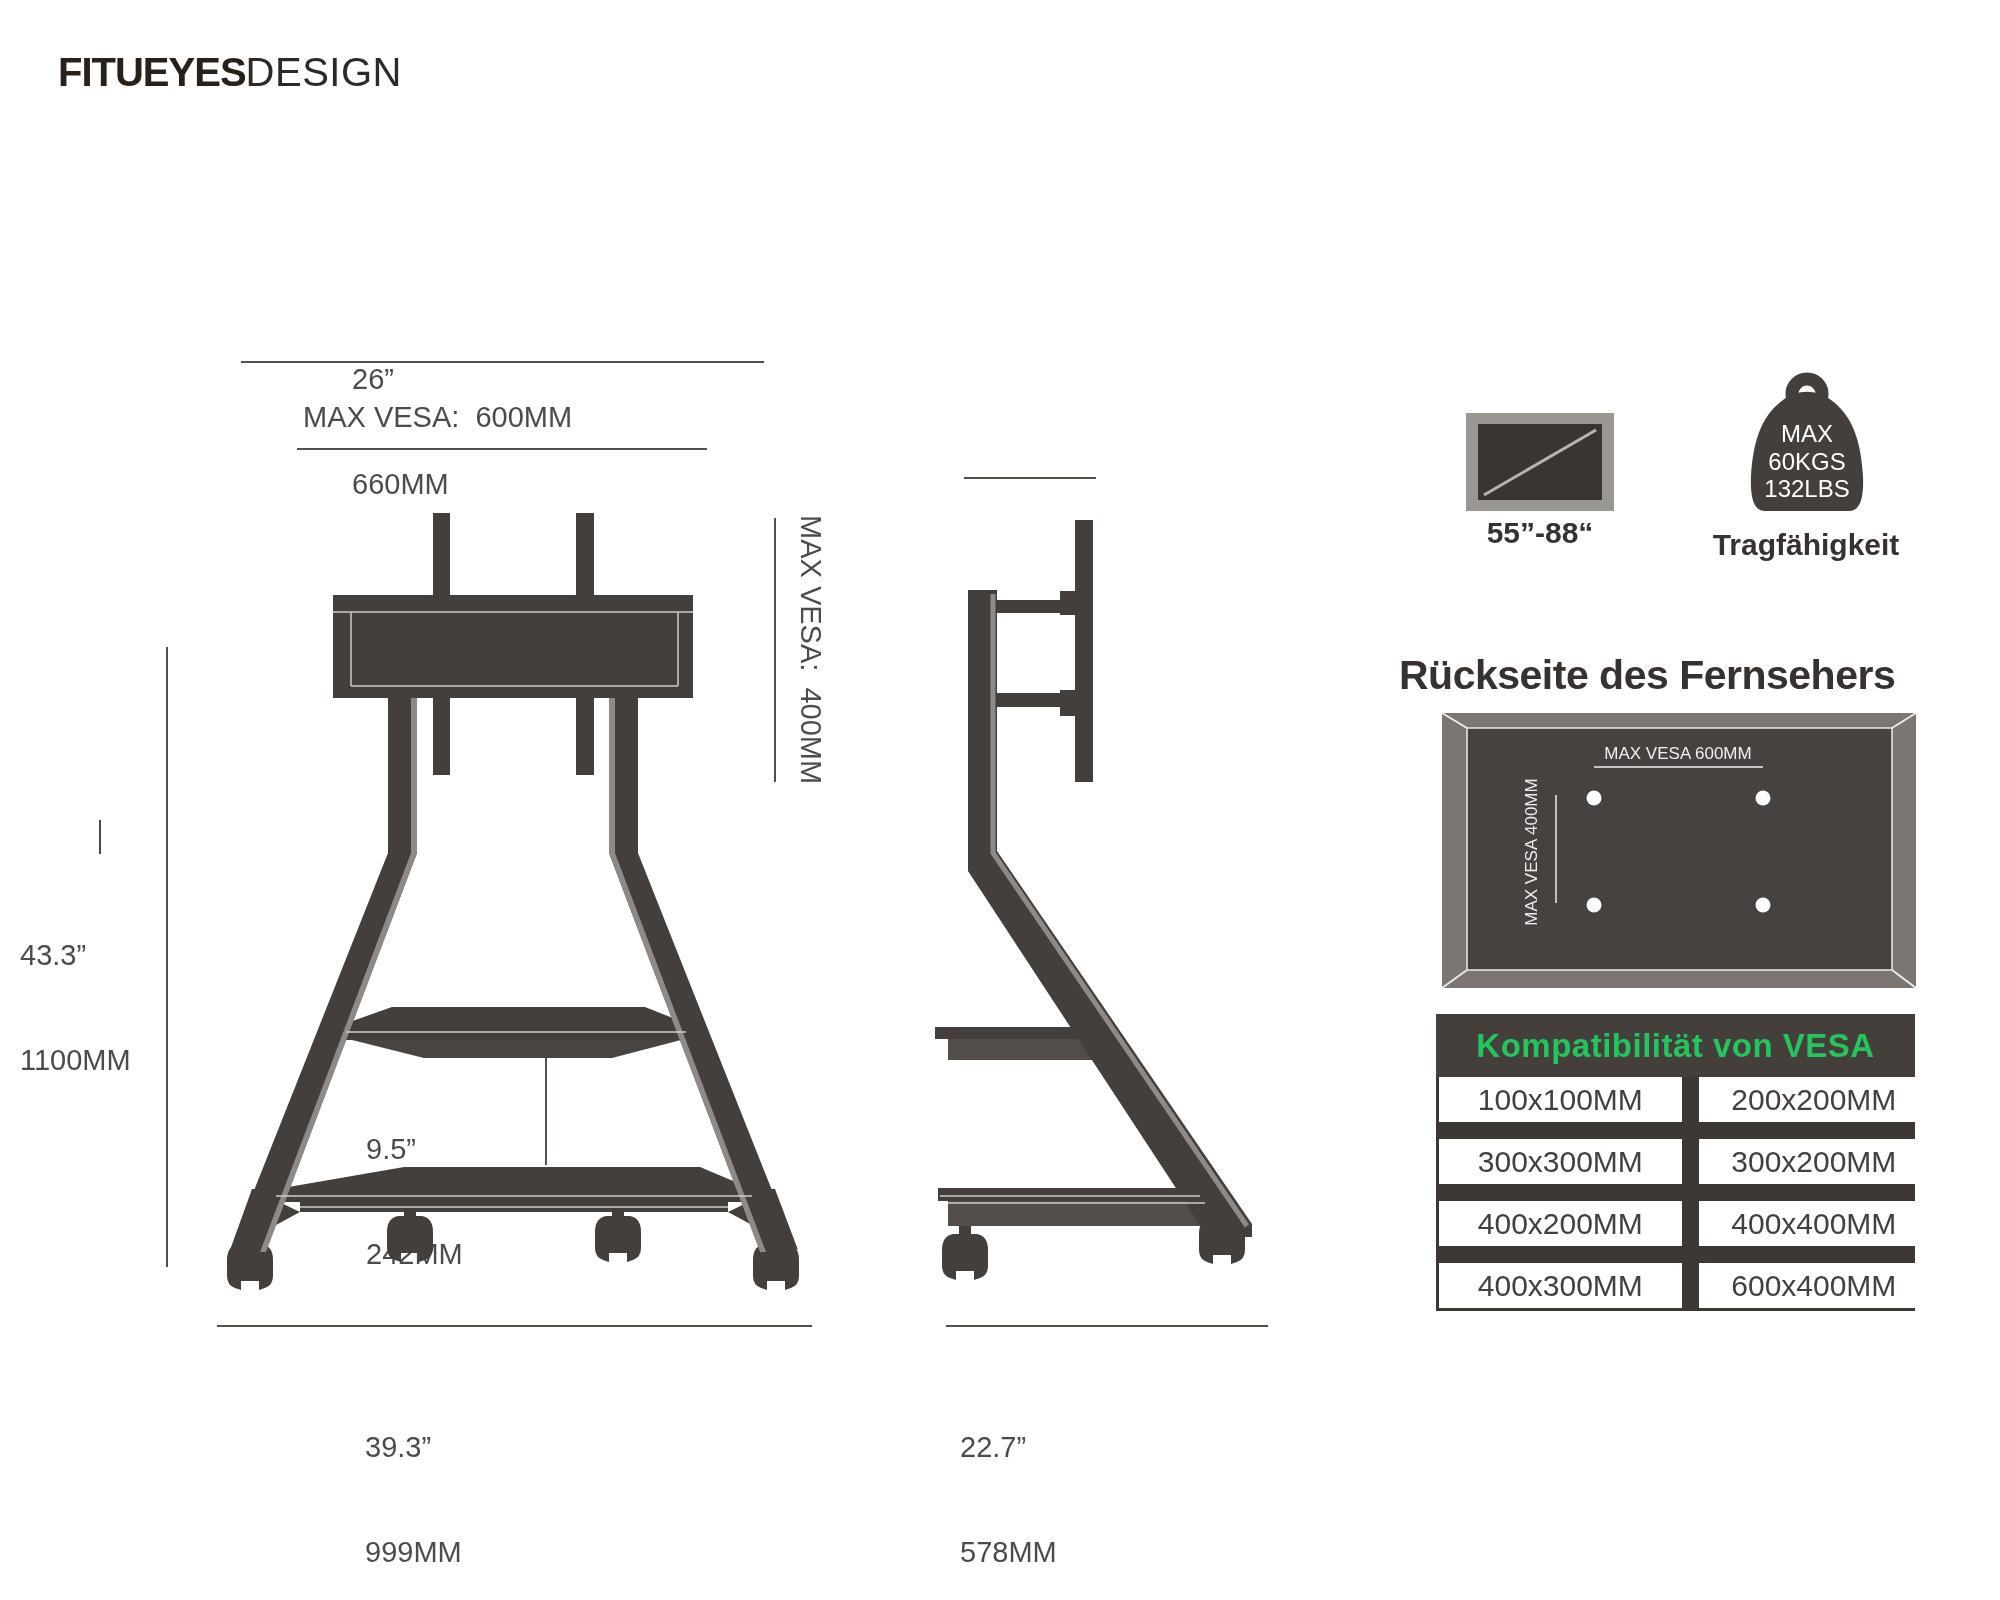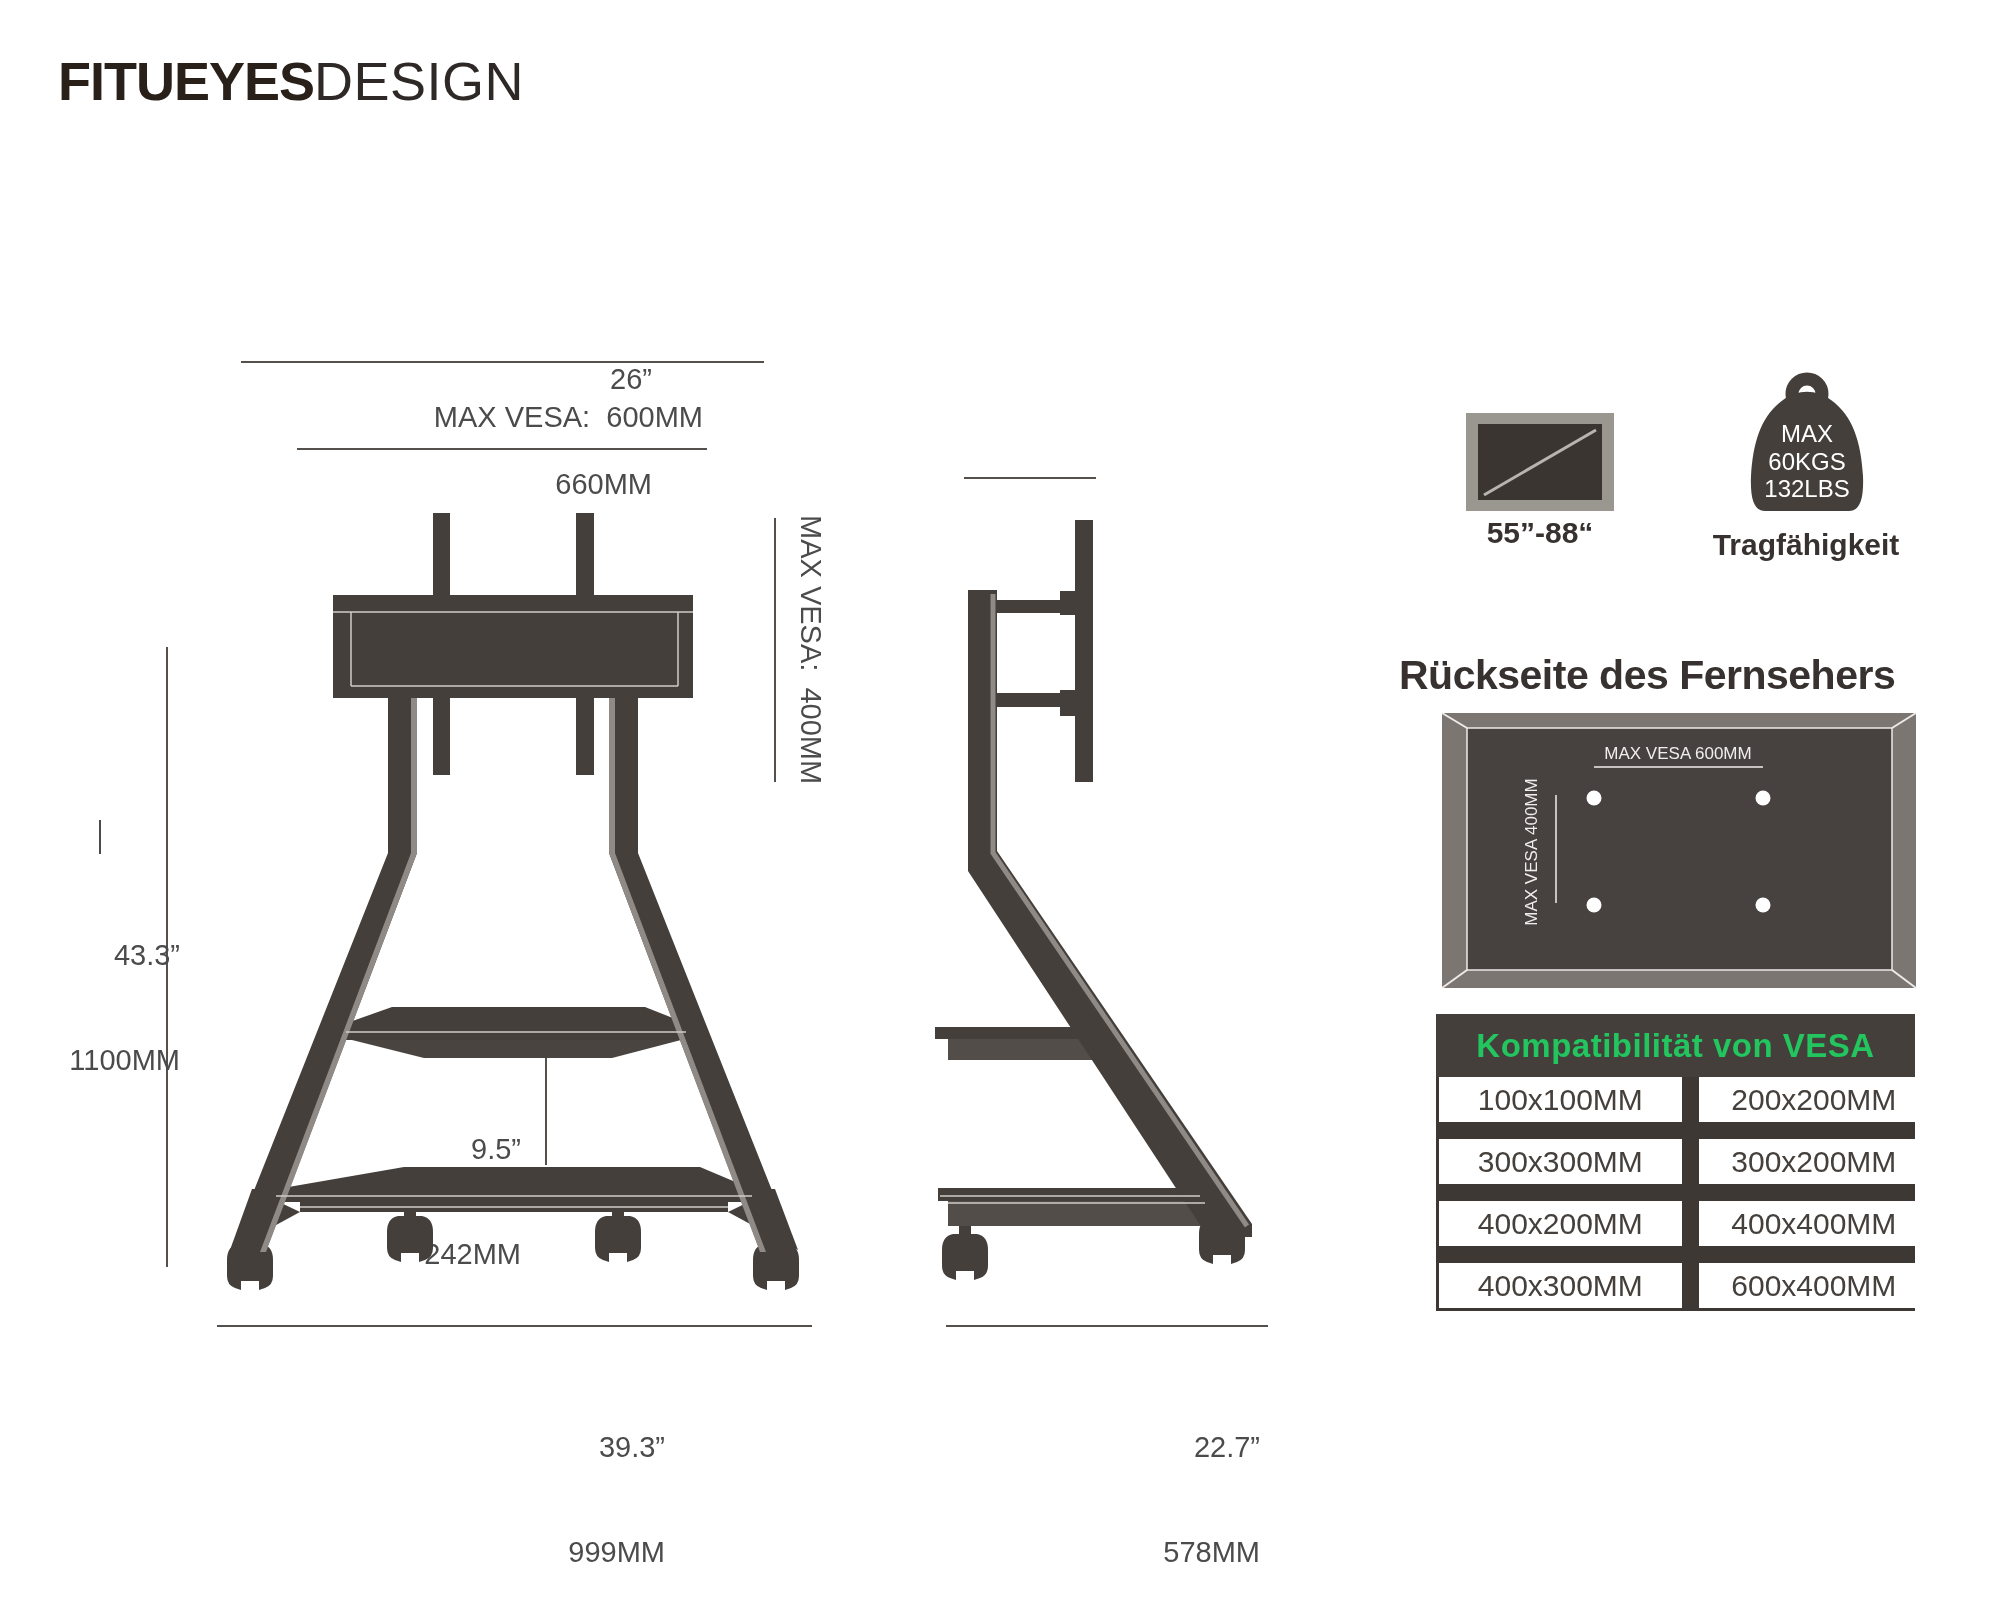--- a/index.html
+++ b/index.html
@@ -1,24 +1,24 @@
 <!DOCTYPE html>
 <html><head>
 <meta charset="utf-8">
 <style>
   html,body{margin:0;padding:0;background:#ffffff;}
   #canvas{position:relative;width:2000px;height:1600px;background:#ffffff;overflow:hidden;
           font-family:"Liberation Sans",sans-serif;}
   .abs{position:absolute;}
   
-  .logo{left:58px;top:50px;font-size:54px;color:#282019;letter-spacing:-1px;white-space:nowrap;}
+  .logo{left:58px;top:50px;font-size:40px;color:#282019;letter-spacing:-1px;white-space:nowrap;}
   .logo .heavy{font-weight:800;}
   .logo .light{font-weight:300;letter-spacing:0.5px;color:#2e2926;}
   
-  .dim{font-size:29px;color:#4b4b4b;text-align:right;line-height:35px;white-space:pre;}
+  .dim{font-size:29px;color:#4b4b4b;text-align:left;line-height:35px;white-space:pre;}
   .dimline-h{height:2px;background:#55504c;}
   .dimline-v{width:2px;background:#55504c;}
   .vtext{writing-mode:vertical-rl;text-align:center;}
   
   .badge-label{font-weight:700;font-size:30px;color:#37322f;text-align:center;white-space:nowrap;}
   .heading{font-weight:700;font-size:41px;color:#37322f;letter-spacing:-0.5px;white-space:nowrap;}
   
   .vtable{left:1436px;top:1014px;width:479px;}
   .vtable .thead{height:63px;background:#453f3b;color:#22c55e;font-weight:700;font-size:33px;
                  display:flex;align-items:center;justify-content:center;letter-spacing:0.5px;}

